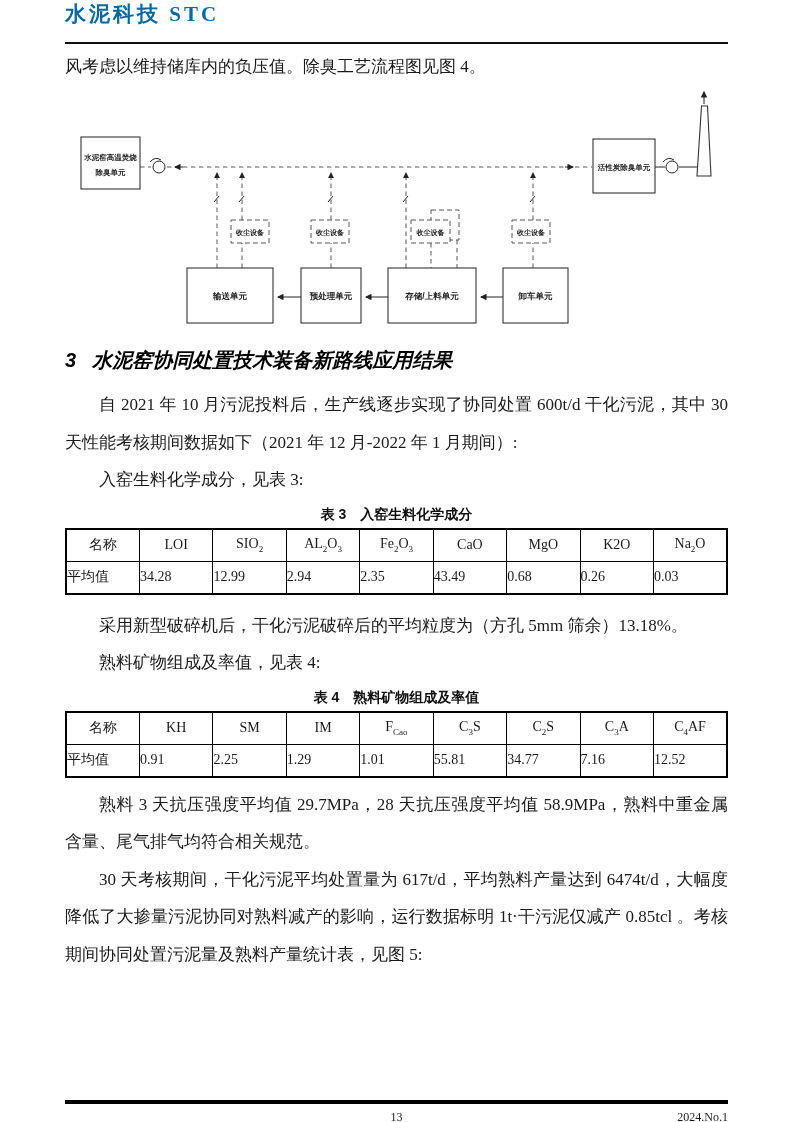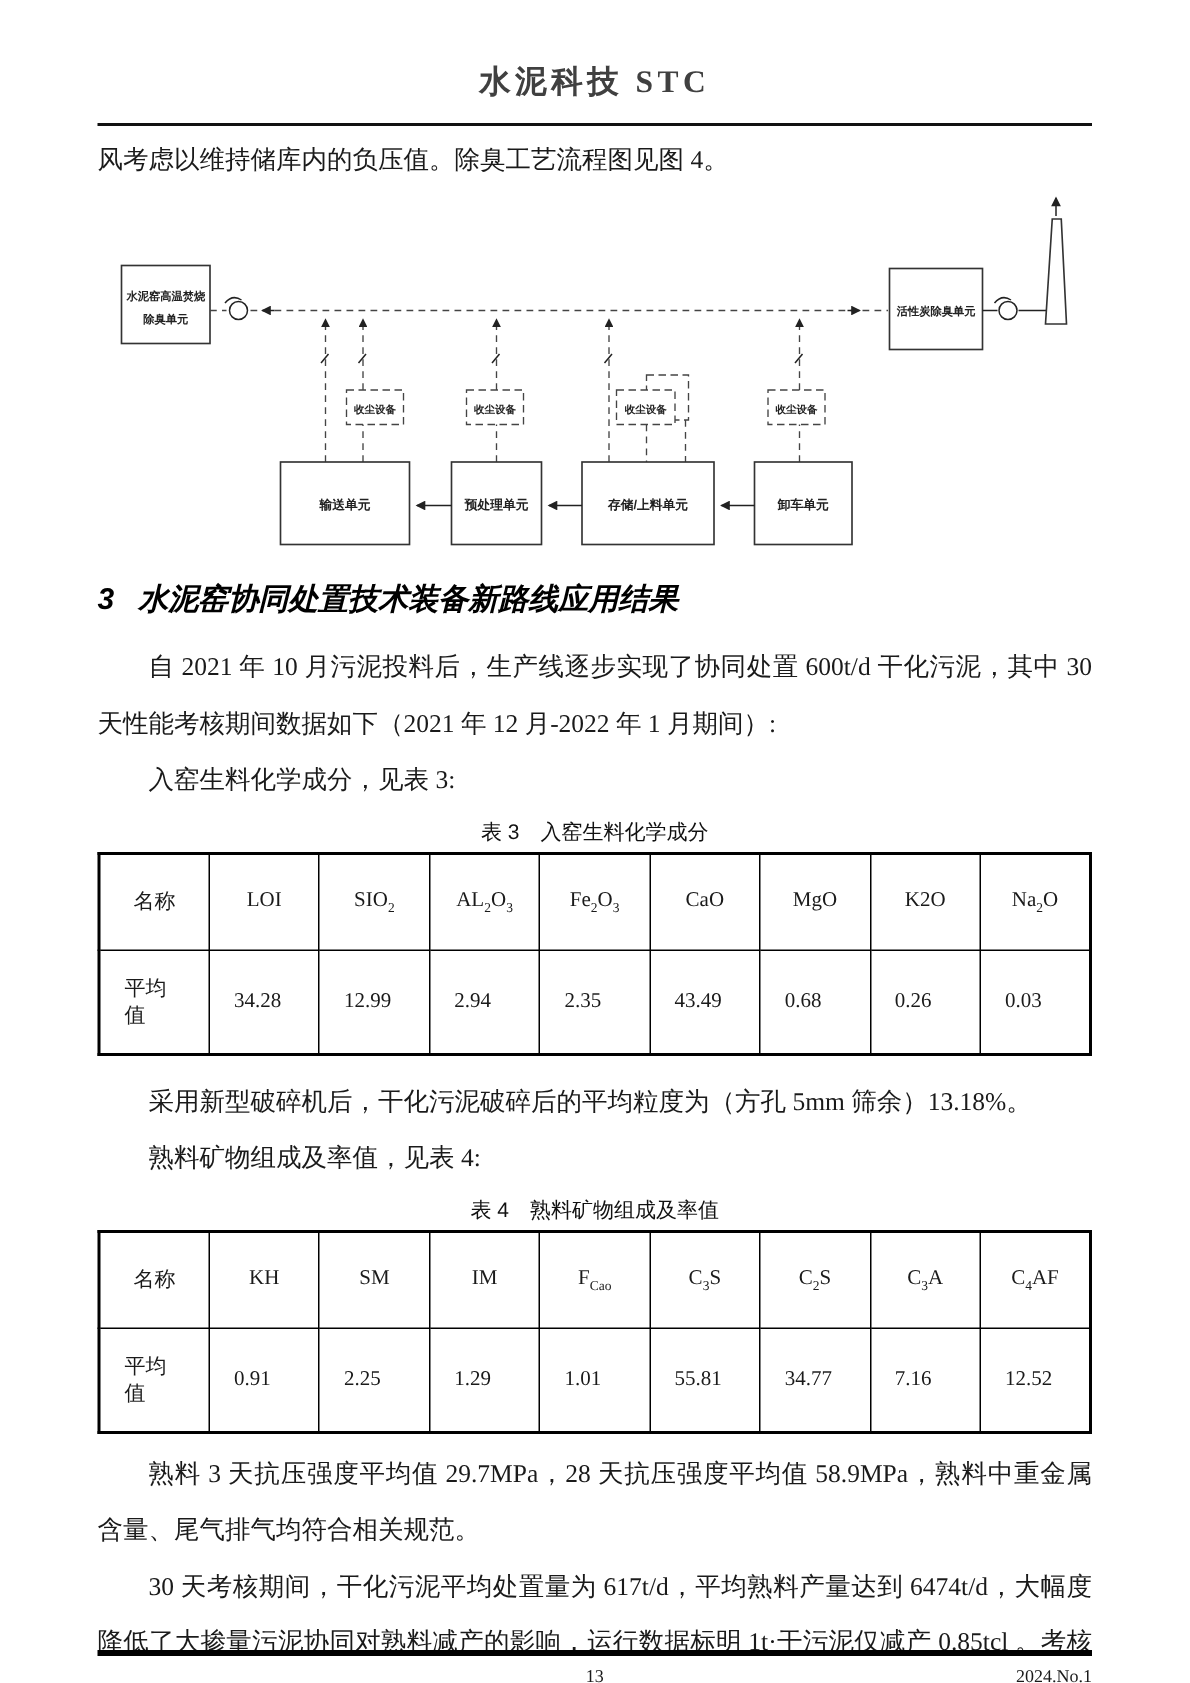--- a/index.html
+++ b/index.html
@@ -3,51 +3,51 @@
 <meta charset="utf-8">
 <style>
   html,body{margin:0;padding:0;}
   body{
     width:793px;height:1122px;background:#ffffff;position:relative;
     font-family:"Liberation Serif","DejaVu Serif",serif;color:#1a1a1a;
     overflow:hidden;
   }
   .content{position:absolute;left:65px;right:65px;top:0;}
   .header-title{
-    text-align:center;padding-top:40px;font-size:21px;font-weight:bold;
-    letter-spacing:3px;line-height:28px;color:#404040;
+    text-align:left;font-size:21px;font-weight:bold;
+    letter-spacing:3px;line-height:28px;color:#0369a1;
   }
   .header-rule{border-top:2px solid #111;margin-top:14px;}
   .intro{font-size:17px;line-height:28px;margin-top:9px;}
   .figure{position:relative;height:253px;}
   .figure svg{position:absolute;left:-65px;top:0;}
   .fig-caption{
     text-align:center;font-size:13.5px;font-weight:600;line-height:20px;
     font-family:"Liberation Sans","DejaVu Sans",sans-serif;color:#111;
   }
   .section-heading{
     margin-top:12px;font-size:20px;font-weight:bold;line-height:28px;color:#000;
     font-family:"Liberation Sans","DejaVu Sans",sans-serif;
     font-style:italic;
   }
   .section-heading .num{margin-right:16px;}
   .para{font-size:17px;line-height:37.5px;text-indent:2em;margin:0;text-align:justify;}
   .para.mt{margin-top:12px;}
   .para.mt2{margin-top:8px;}
   .tcaption{
-    text-align:center;font-size:14px;font-weight:normal;line-height:20px;margin-top:5px;
+    text-align:center;font-size:14px;font-weight:bold;line-height:20px;margin-top:5px;
     font-family:"Liberation Sans","DejaVu Sans",sans-serif;color:#111;
   }
   table.dtable{
     width:100%;border-collapse:collapse;table-layout:fixed;margin-top:4px;
     border:2px solid #000;
   }
   table.dtable th,table.dtable td{
     border:1px solid #000;height:31px;vertical-align:middle;
-    font-size:14px;font-weight:normal;padding:16px;font-family:"Liberation Serif","DejaVu Serif",serif;
+    font-size:14px;font-weight:normal;padding:0;font-family:"Liberation Serif","DejaVu Serif",serif;
   }
   table.dtable sub{font-size:9px;}
   .footer{position:absolute;left:65px;right:65px;top:1100px;}
   .footer-rule{border-top:4px solid #000;}
   .footer-row{display:flex;margin-top:5px;font-size:12px;line-height:16px;position:relative;}
   .footer-page{position:absolute;left:0;right:0;text-align:center;}
   .footer-issue{margin-left:auto;}
   svg text{font-family:"Liberation Sans","DejaVu Sans",sans-serif;fill:#222;font-weight:600;}
   svg .box{fill:#fff;stroke:#333;stroke-width:1.1;}
   svg .dashbox{fill:#fff;stroke:#444;stroke-width:0.9;stroke-dasharray:5 3;}

